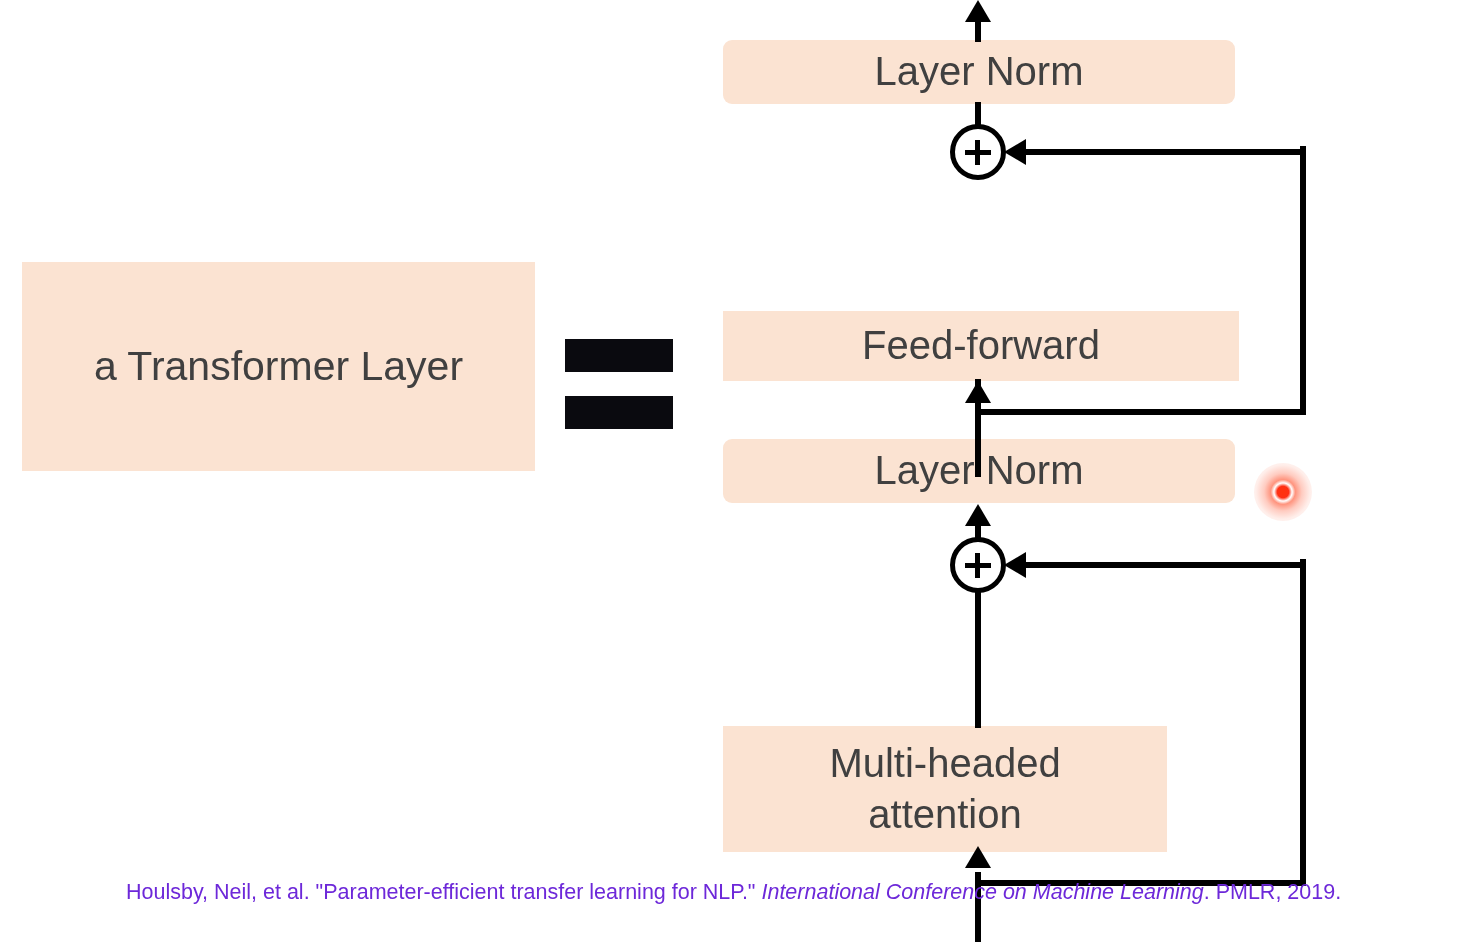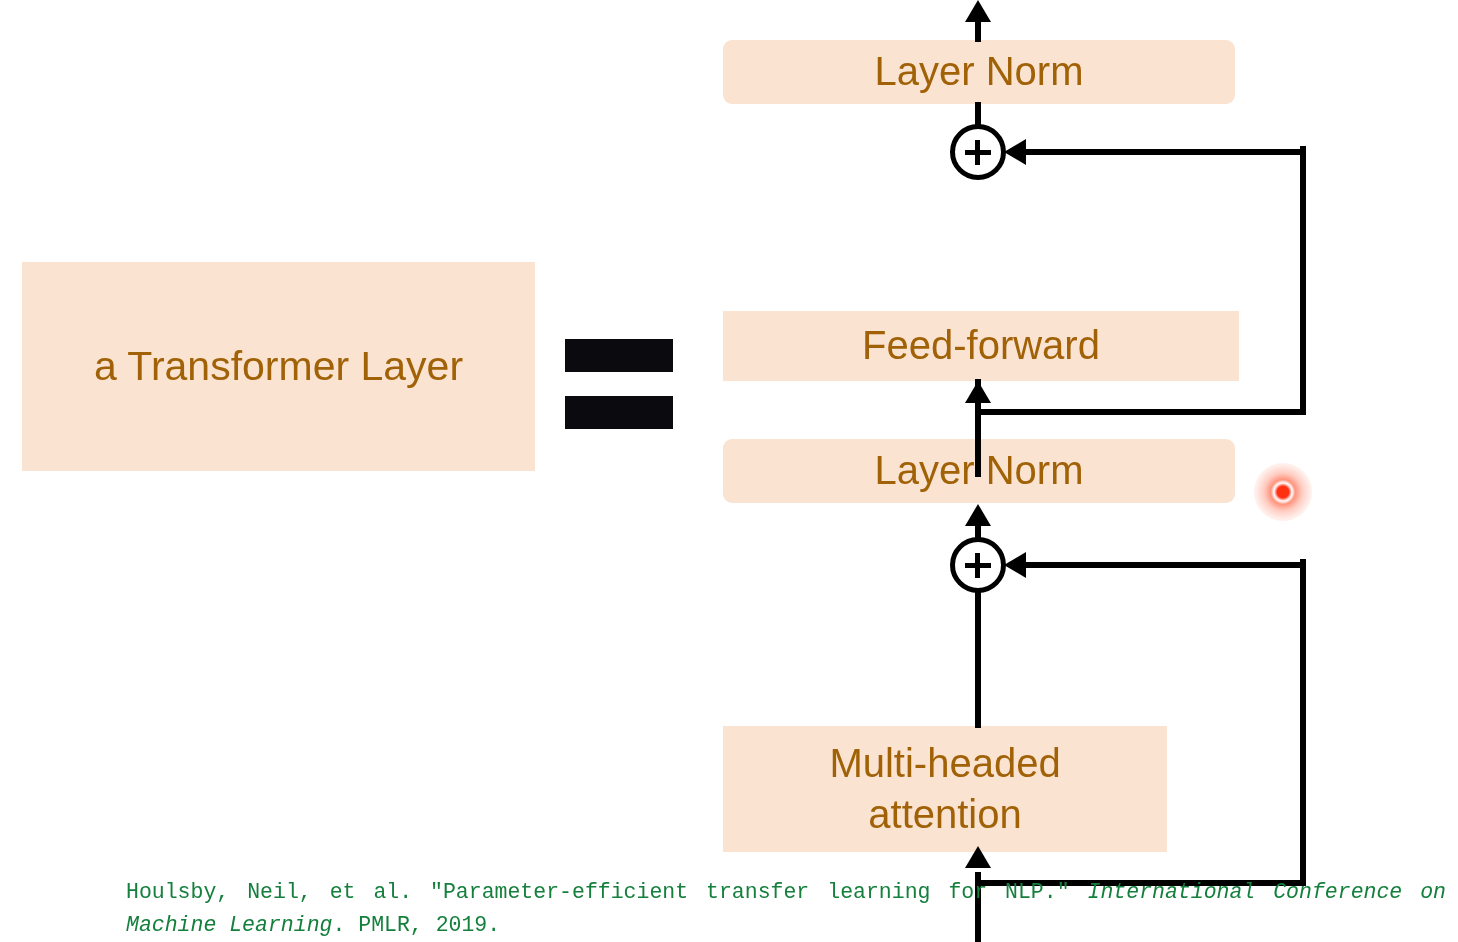--- a/index.html
+++ b/index.html
@@ -17,21 +17,21 @@
     background: #ffffff;
     overflow: hidden;
   }
   .box {
     position: absolute;
     background: #fbe3d2;
     display: flex;
     align-items: center;
     justify-content: center;
     text-align: center;
-    color: #a16207;
+    color: #404040;
     line-height: 1.18;
     box-sizing: border-box;
   }
   #left-box {
     left: 22px;
     top: 262px;
     width: 513px;
     height: 209px;
     font-size: 41px;
   }
@@ -159,24 +159,23 @@
         rgba(255,120,80,0.0) 100%);
   }
 
   
   #citation {
     position: absolute;
     left: 126px;
     top: 876px;
     width: 1320px;
     font-size: 21.5px;
-    color: #15803d;
+    color: #6d28d9;
     line-height: 1.52;
     text-align: justify;
-    font-family: Liberation Mono, monospace;
   }
   #citation .ital {
     font-style: italic;
   }
 </style>
 </head>
 <body>
 
 <div id="canvas">
 

